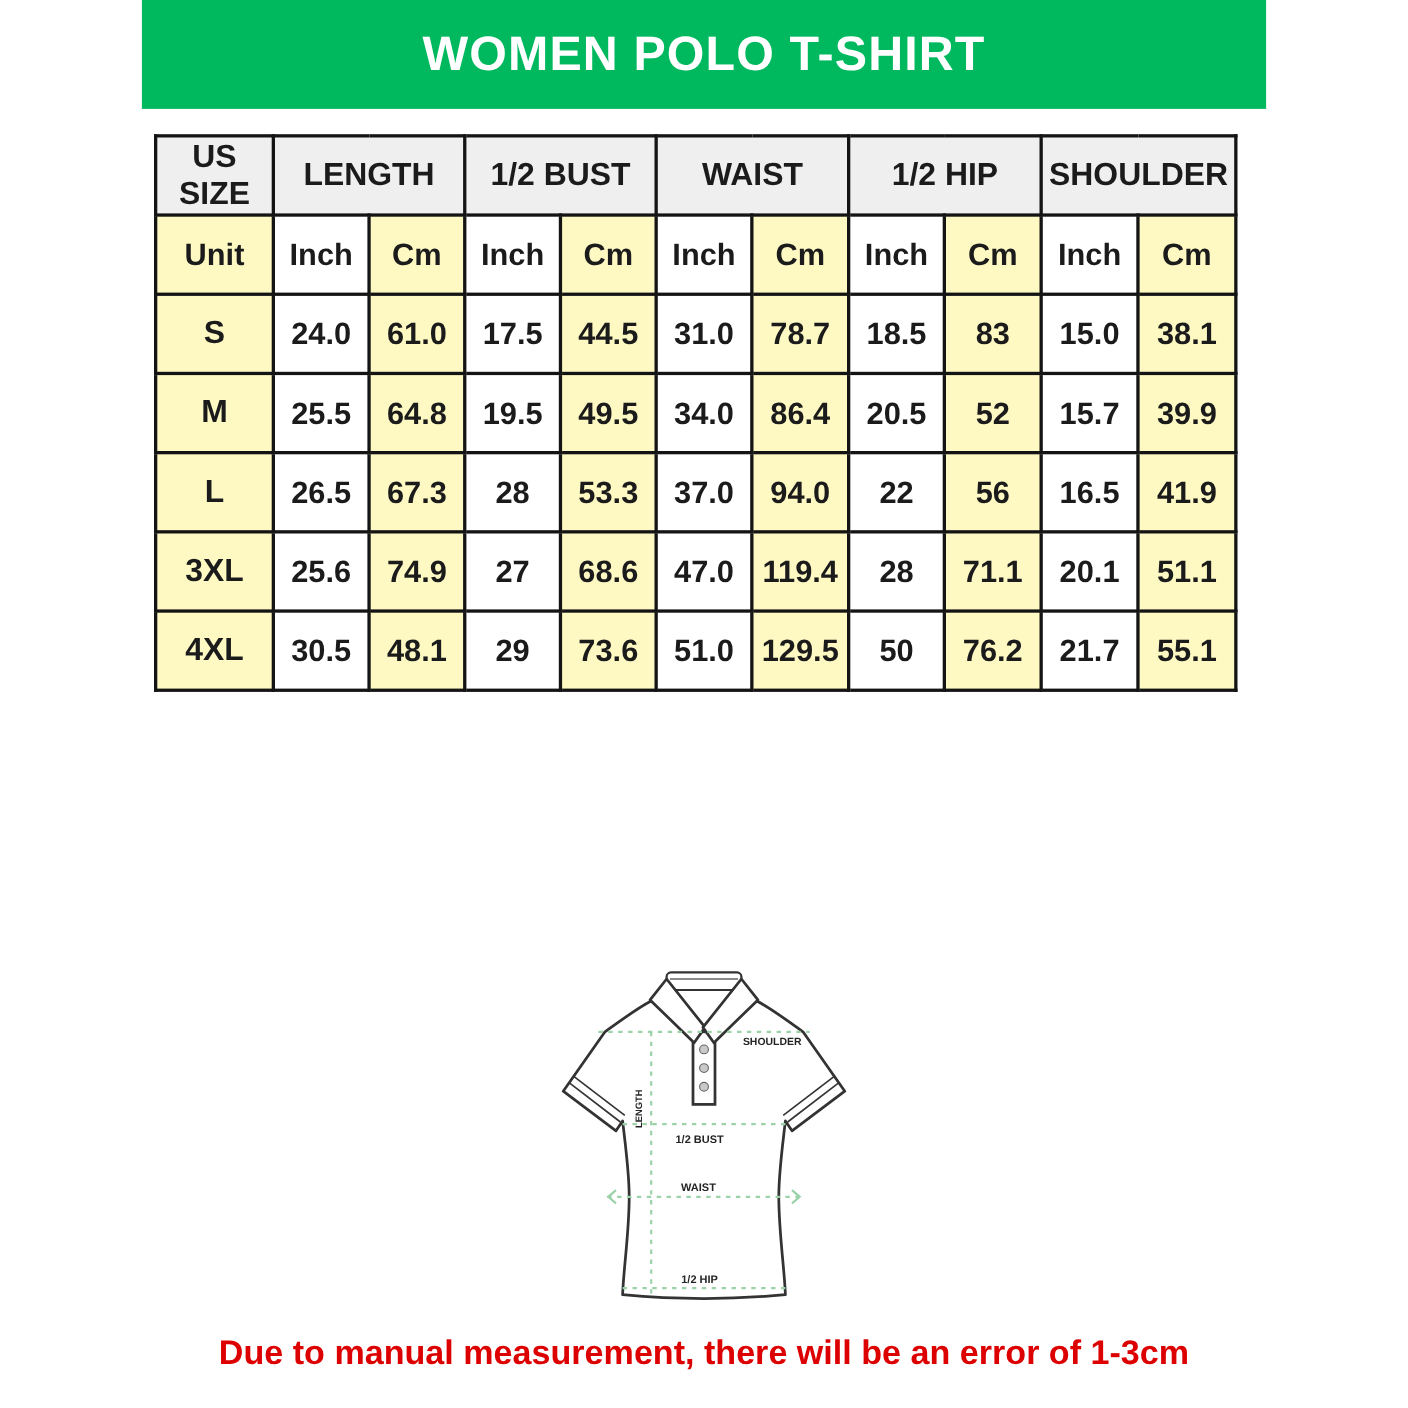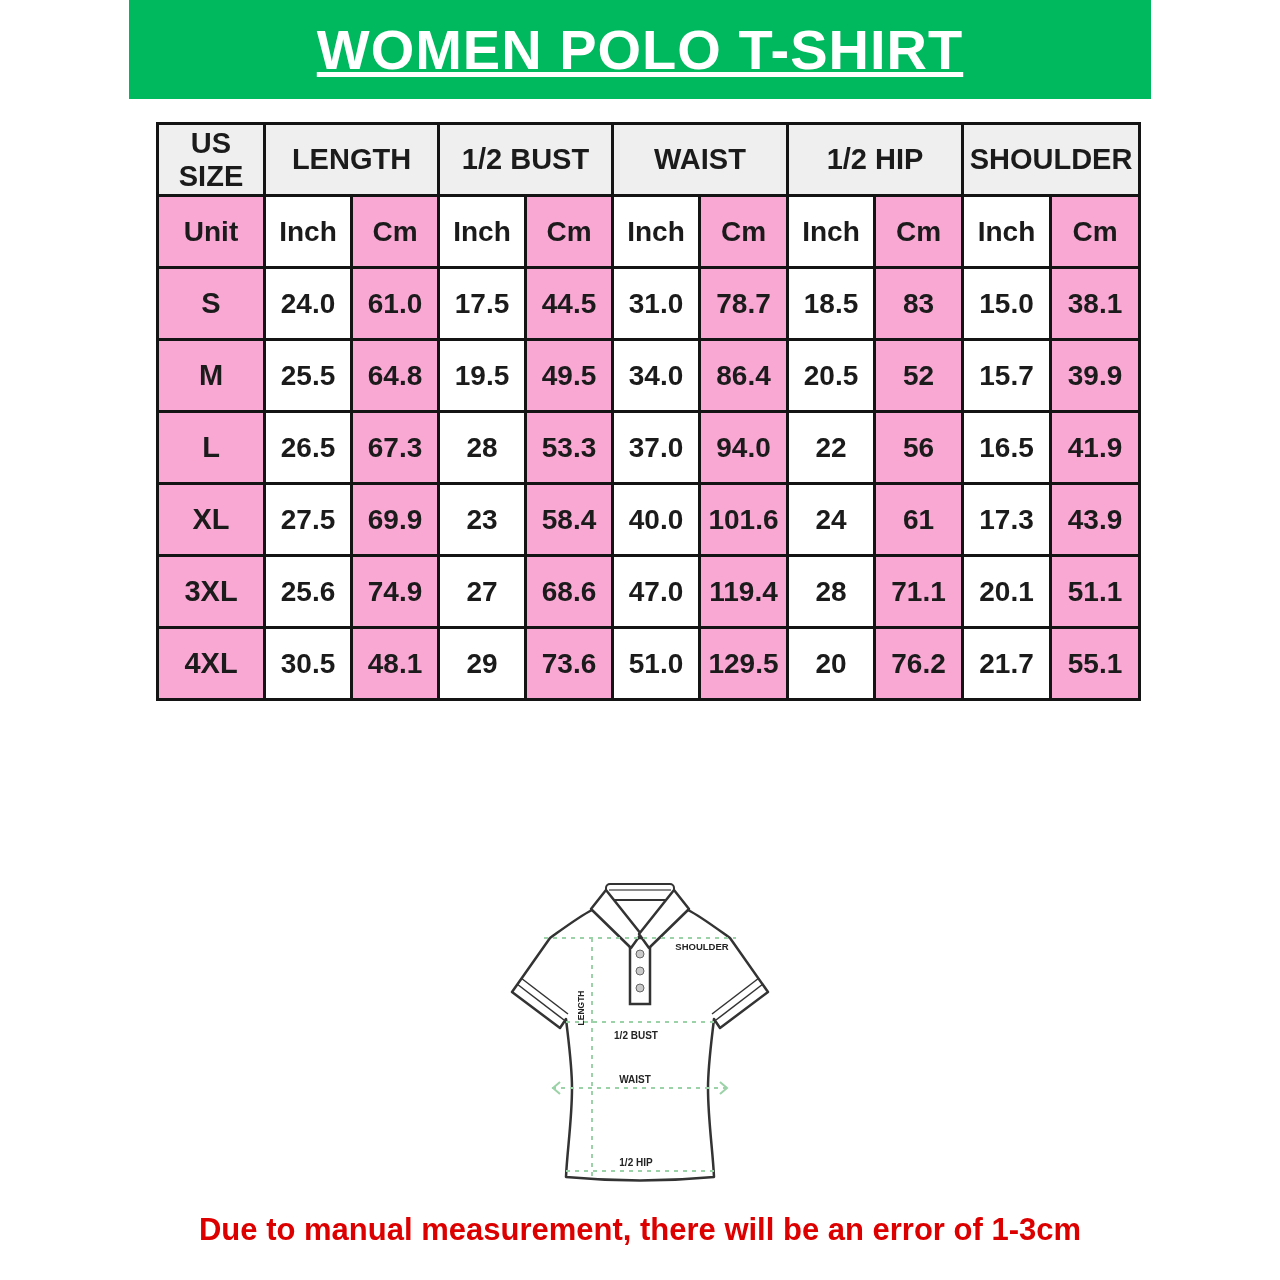--- a/index.html
+++ b/index.html
@@ -19,49 +19,48 @@
     top: 0;
     width: 1022px;
     height: 99px;
     background: #00b95f;
     display: flex;
     align-items: center;
     justify-content: center;
   }
   .banner h1 {
     color: #ffffff;
-    font-size: 56px;
+    font-size: 44px;
     font-weight: bold;
     letter-spacing: 1px;
-    text-decoration: underline;
   }
 
   
   table.size-chart {
     position: absolute;
-    left: 156px;
+    left: 140px;
     top: 122px;
     width: 981px;
     border-collapse: collapse;
     table-layout: fixed;
   }
   table.size-chart td, table.size-chart th {
     border: 3px solid #141414;
     text-align: center;
     vertical-align: middle;
     height: 72px;
     color: #1b1b1b;
     background: #ffffff;
     font-weight: bold;
   }
   table.size-chart th.group { font-size: 29px; background: #efefef; }
   table.size-chart td.unit  { font-size: 28px; }
   table.size-chart td.size-col { font-size: 29px; }
   table.size-chart td.val { font-size: 28px; }
-  table.size-chart .shade { background: #f9a8d4; }
+  table.size-chart .shade { background: #fef9c3; }
 
   
   .diagram-wrap {
     position: absolute;
     left: 0;
     top: 880px;
     width: 1280px;
     display: flex;
     justify-content: center;
   }
@@ -162,54 +161,41 @@
         <td class="val">28</td>
         <td class="val shade">53.3</td>
         <td class="val">37.0</td>
         <td class="val shade">94.0</td>
         <td class="val">22</td>
         <td class="val shade">56</td>
         <td class="val">16.5</td>
         <td class="val shade">41.9</td>
       </tr>
       <tr>
-        <td class="size-col shade">XL</td>
-        <td class="val">27.5</td>
-        <td class="val shade">69.9</td>
-        <td class="val">23</td>
-        <td class="val shade">58.4</td>
-        <td class="val">40.0</td>
-        <td class="val shade">101.6</td>
-        <td class="val">24</td>
-        <td class="val shade">61</td>
-        <td class="val">17.3</td>
-        <td class="val shade">43.9</td>
-      </tr>
-      <tr>
         <td class="size-col shade">3XL</td>
         <td class="val">25.6</td>
         <td class="val shade">74.9</td>
         <td class="val">27</td>
         <td class="val shade">68.6</td>
         <td class="val">47.0</td>
         <td class="val shade">119.4</td>
         <td class="val">28</td>
         <td class="val shade">71.1</td>
         <td class="val">20.1</td>
         <td class="val shade">51.1</td>
       </tr>
       <tr>
         <td class="size-col shade">4XL</td>
         <td class="val">30.5</td>
         <td class="val shade">48.1</td>
         <td class="val">29</td>
         <td class="val shade">73.6</td>
         <td class="val">51.0</td>
         <td class="val shade">129.5</td>
-        <td class="val">20</td>
+        <td class="val">50</td>
         <td class="val shade">76.2</td>
         <td class="val">21.7</td>
         <td class="val shade">55.1</td>
       </tr>
     </tbody>
 </table>
 
 <div class="diagram-wrap">
   <svg width="330" height="330" viewBox="0 0 320 330">
 

